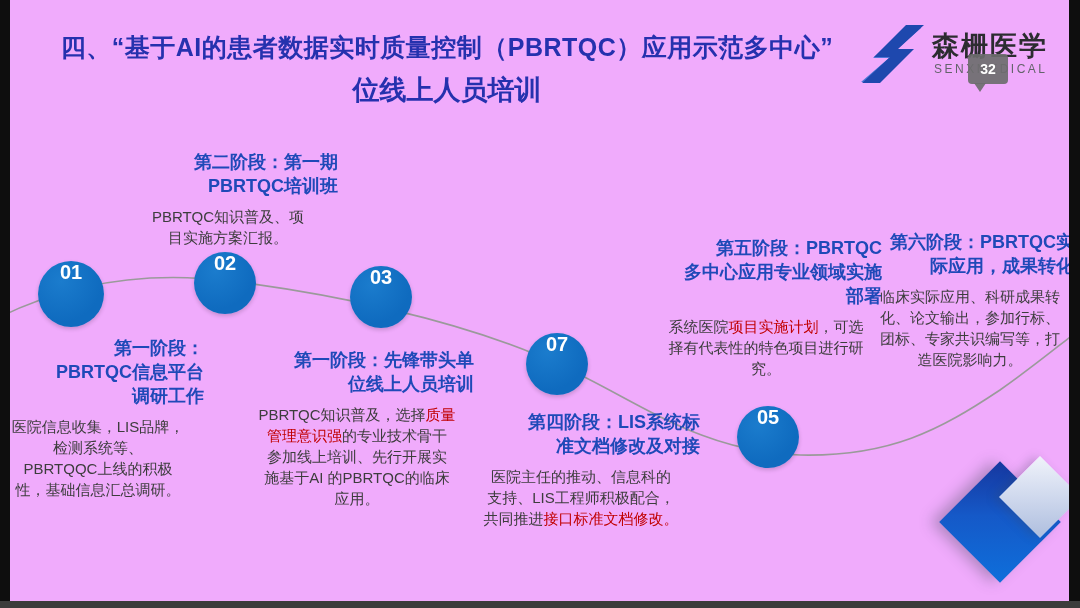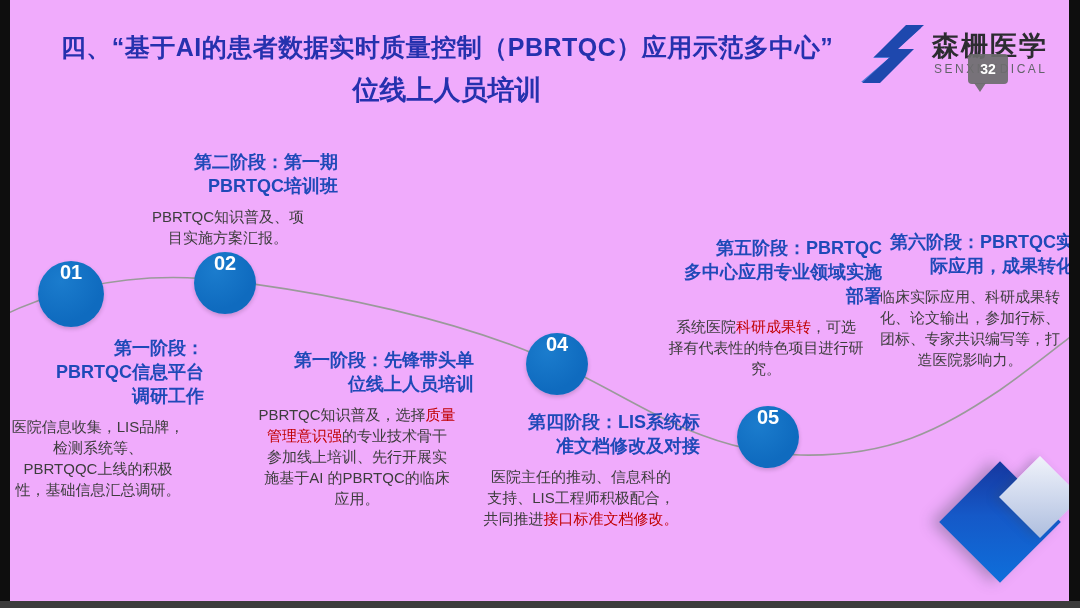--- a/index.html
+++ b/index.html
@@ -117,22 +117,25 @@
              C 890 457, 940 430, 1000 390
              C 1040 362, 1065 340, 1090 322" fill="none" stroke="#9a9a9a" stroke-width="1.6"></path>
   </svg>
 
   <div class="circle c1">
       <span>01</span>
     </div>
   <div class="circle c2">
       <span>02</span>
     </div>
+  <div class="circle c3">
+      <span>03</span>
+    </div>
   <div class="circle c4">
-      <span>04</span>
+      <span>07</span>
     </div>
   <div class="circle c5">
       <span>05</span>
     </div>
 
   <div class="phase p1">
     <h3>第一阶段：
 PBRTQC信息平台
 调研工作</h3>
     <p><span>医院信息收集，LIS品牌，
@@ -163,21 +166,21 @@
 准文档修改及对接</h3>
     <p><span>医院主任的推动、信息科的
 支持、LIS工程师积极配合，
 共同推进</span><span class="red">接口标准文档修改。</span><span></span></p>
   </div>
 
   <div class="phase p5">
     <h3>第五阶段：PBRTQC
 多中心应用专业领域实施
 部署</h3>
-    <p><span>系统医院</span><span class="red">科研成果转</span><span>，可选
+    <p><span>系统医院</span><span class="red">项目实施计划</span><span>，可选
 择有代表性的特色项目进行研
 究。</span></p>
   </div>
 
   <div class="phase p6">
     <h3>第六阶段：PBRTQC实
 际应用，成果转化</h3>
     <p><span>临床实际应用、科研成果转
 化、论文输出，参加行标、
 团标、专家共识编写等，打

